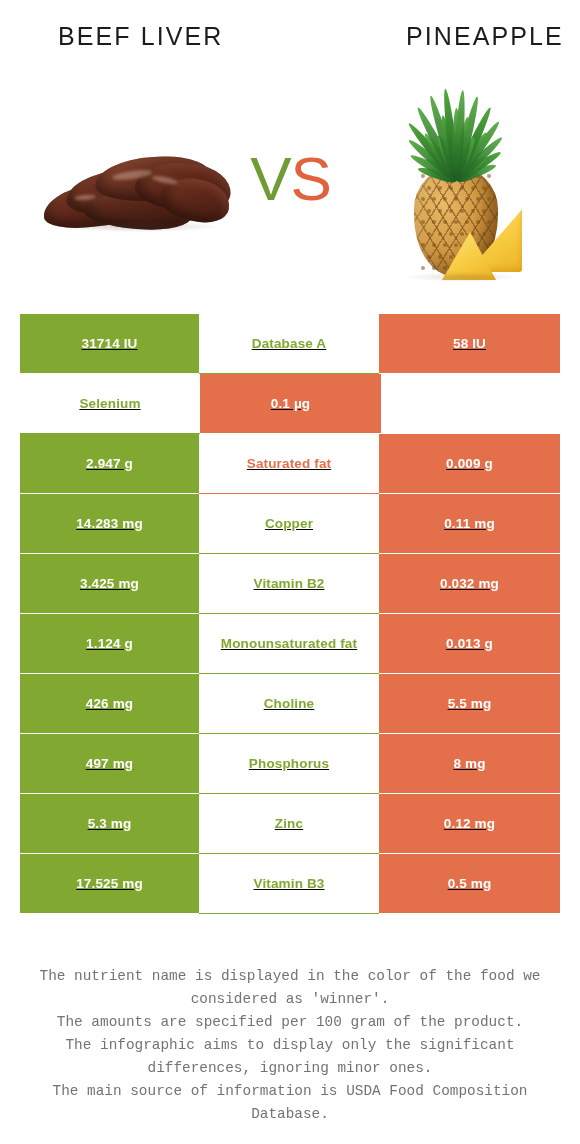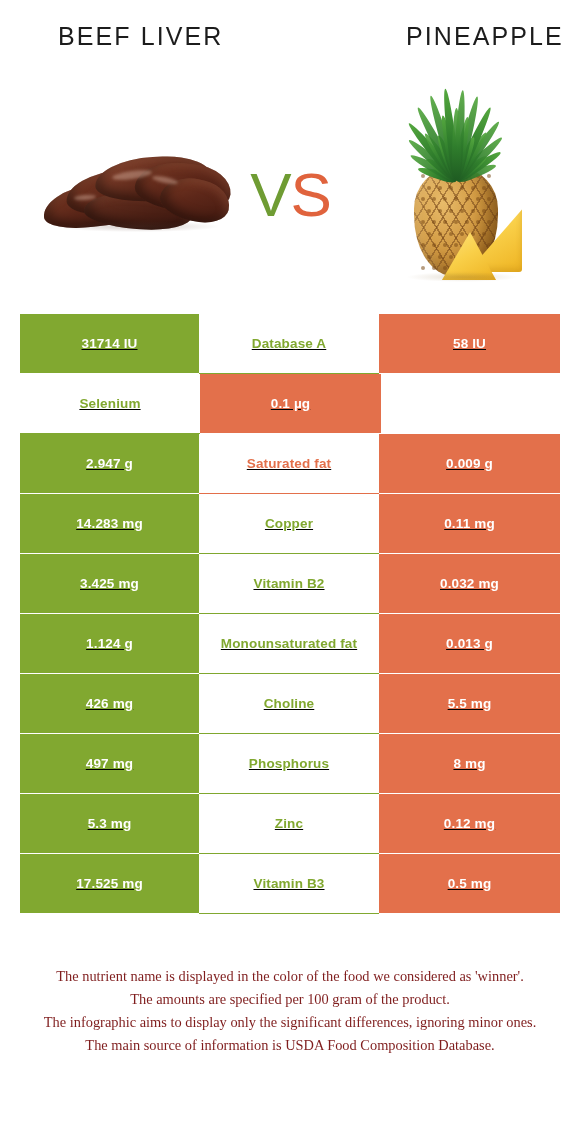--- a/index.html
+++ b/index.html
@@ -45,21 +45,21 @@
   .hero {
     position: absolute;
     top: 62px; left: 0;
     width: 580px;
     height: 232px;
   }
 
   .vs-wrap {
     position: absolute;
     left: 233px;
-    top: 93px;
+    top: 77px;
     width: 115px;
     height: 80px;
     font-size: 62px;
     font-weight: 400;
     letter-spacing: -1px;
     line-height: 80px;
     text-align: center;
     font-family: "Liberation Sans", sans-serif;
   }
   .vs-v { color: #6f9c33; }
@@ -228,22 +228,22 @@
 
   
   .footer {
     position: absolute;
     left: 24px;
     top: 965px;
     width: 532px;
     text-align: center;
     font-size: 14.4px;
     line-height: 23px;
-    color: #7f1d1d;
-    font-family: Liberation Serif, serif;
+    color: #737373;
+    font-family: Liberation Mono, monospace;
   }
   .footer p { margin: 0; }
 </style>
 </head>
 <body>
 
 <div class="page">
 
   <div class="header">
     <div class="food-title left">Beef Liver</div>

